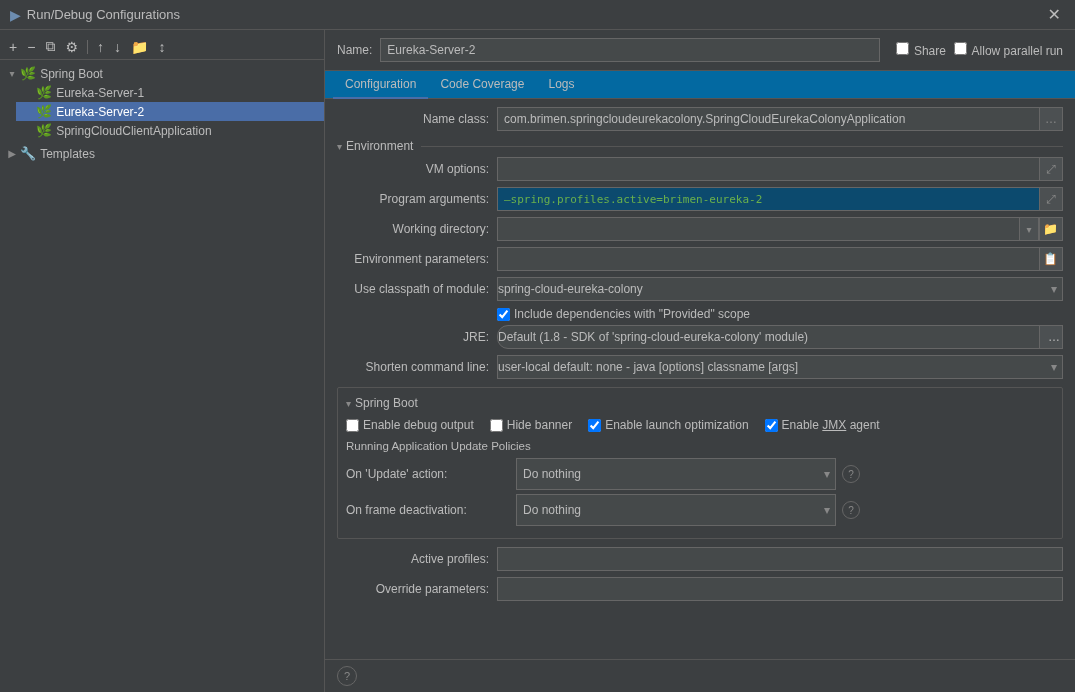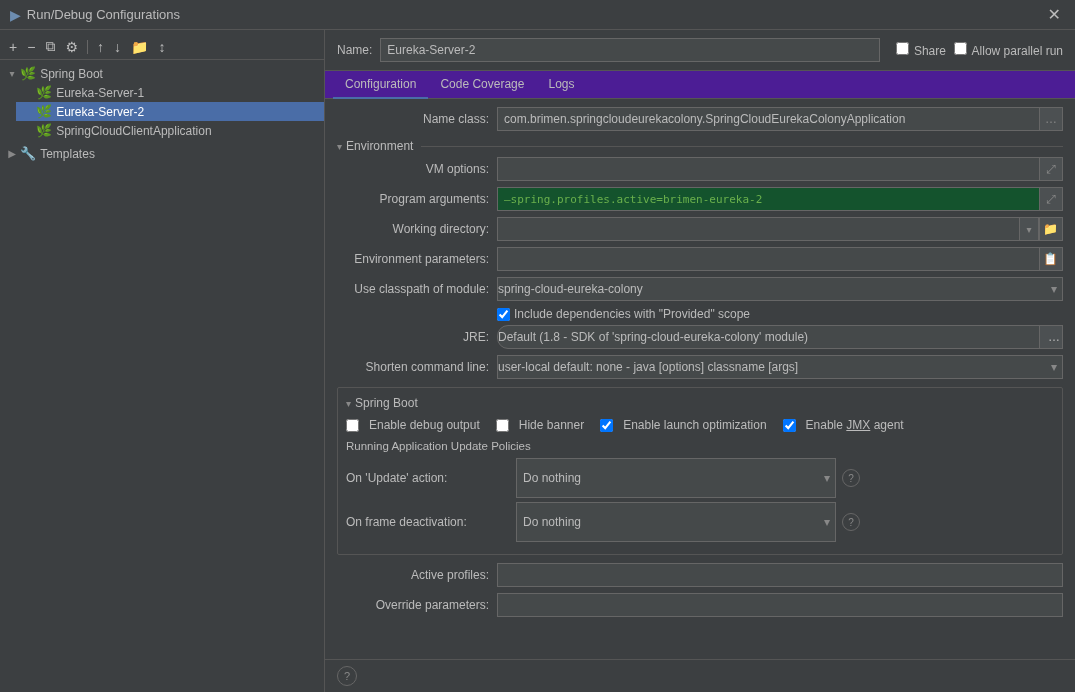--- a/index.html
+++ b/index.html
@@ -93,21 +93,21 @@
       color: #bbbbbb;
       padding: 2px 6px;
       height: 24px;
     }
     .share-area { display: flex; align-items: center; gap: 8px; color: #bbbbbb; margin-left: 8px; }
     .share-area input[type=checkbox] { margin-right: 2px; }
     
     .tabs-bar {
       display: flex;
       border-bottom: 1px solid #555;
-      background: #4c1d95;
+      background: #0369a1;
       padding: 0 8px;
     }
     .tab {
       padding: 6px 12px;
       color: #bbbbbb;
       cursor: pointer;
       border-bottom: 2px solid transparent;
       margin-bottom: -1px;
     }
     .tab.active {
@@ -194,38 +194,38 @@
     .checkboxes-row {
       display: flex;
       align-items: center;
       gap: 16px;
       margin-bottom: 8px;
       flex-wrap: wrap;
     }
     .cb-item {
       display: flex;
       align-items: center;
-      gap: 10px;
+      gap: 4px;
       color: #bbbbbb;
     }
     .cb-item input[type=checkbox] { margin: 0; }
     .policies-section { margin-top: 4px; }
     .policies-title { color: #bbbbbb; margin-bottom: 6px; font-size: 11.5px; }
     .policy-row {
       display: flex;
       align-items: center;
       margin-bottom: 4px;
     }
     .policy-label { color: #bbbbbb; width: 170px; flex-shrink: 0; }
     .policy-select {
       background: #45494a;
       border: 1px solid #666;
       color: #bbbbbb;
       padding: 2px 6px;
-      height: 40px;
+      height: 32px;
       appearance: none;
       -webkit-appearance: none;
       cursor: pointer;
       width: 320px;
     }
     .policy-select-wrap {
       position: relative;
       display: inline-flex;
       align-items: center;
     }
@@ -291,21 +291,21 @@
     }
     .btn.primary {
       background: #4c5052;
     }
     .btn.disabled {
       color: #666;
       cursor: default;
     }
     .program-args-input {
       flex: 1;
-      background: #14532d;
+      background: #0c4a6e;
       border: 1px solid #666;
       color: #6ab04c;
       padding: 2px 6px;
       height: 24px;
       font-family: monospace;
       font-size: 11px;
     }
     .jre-btn {
       background: #4c5052;
       border: 1px solid #666;

